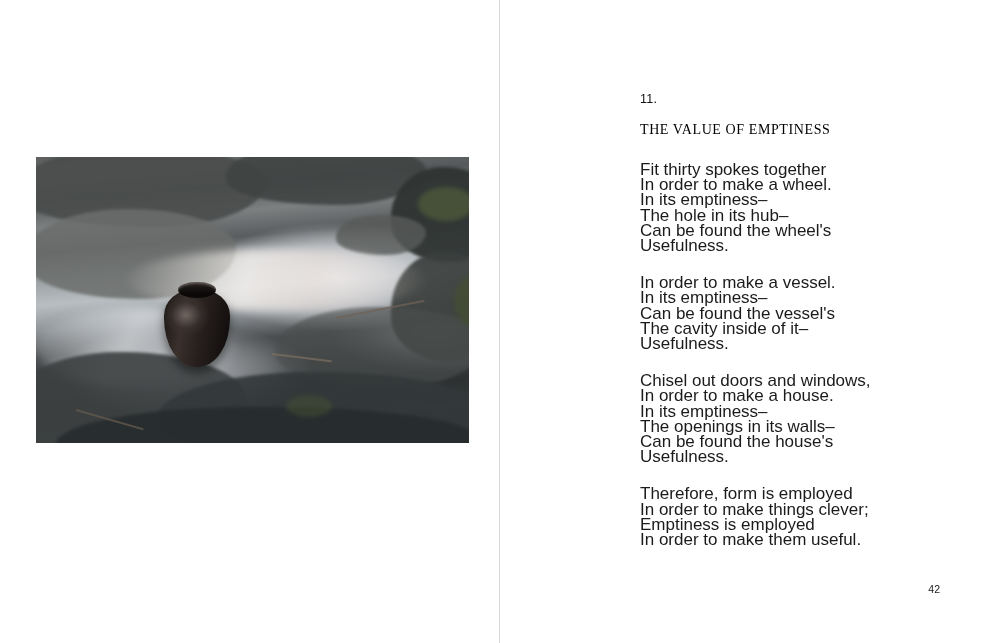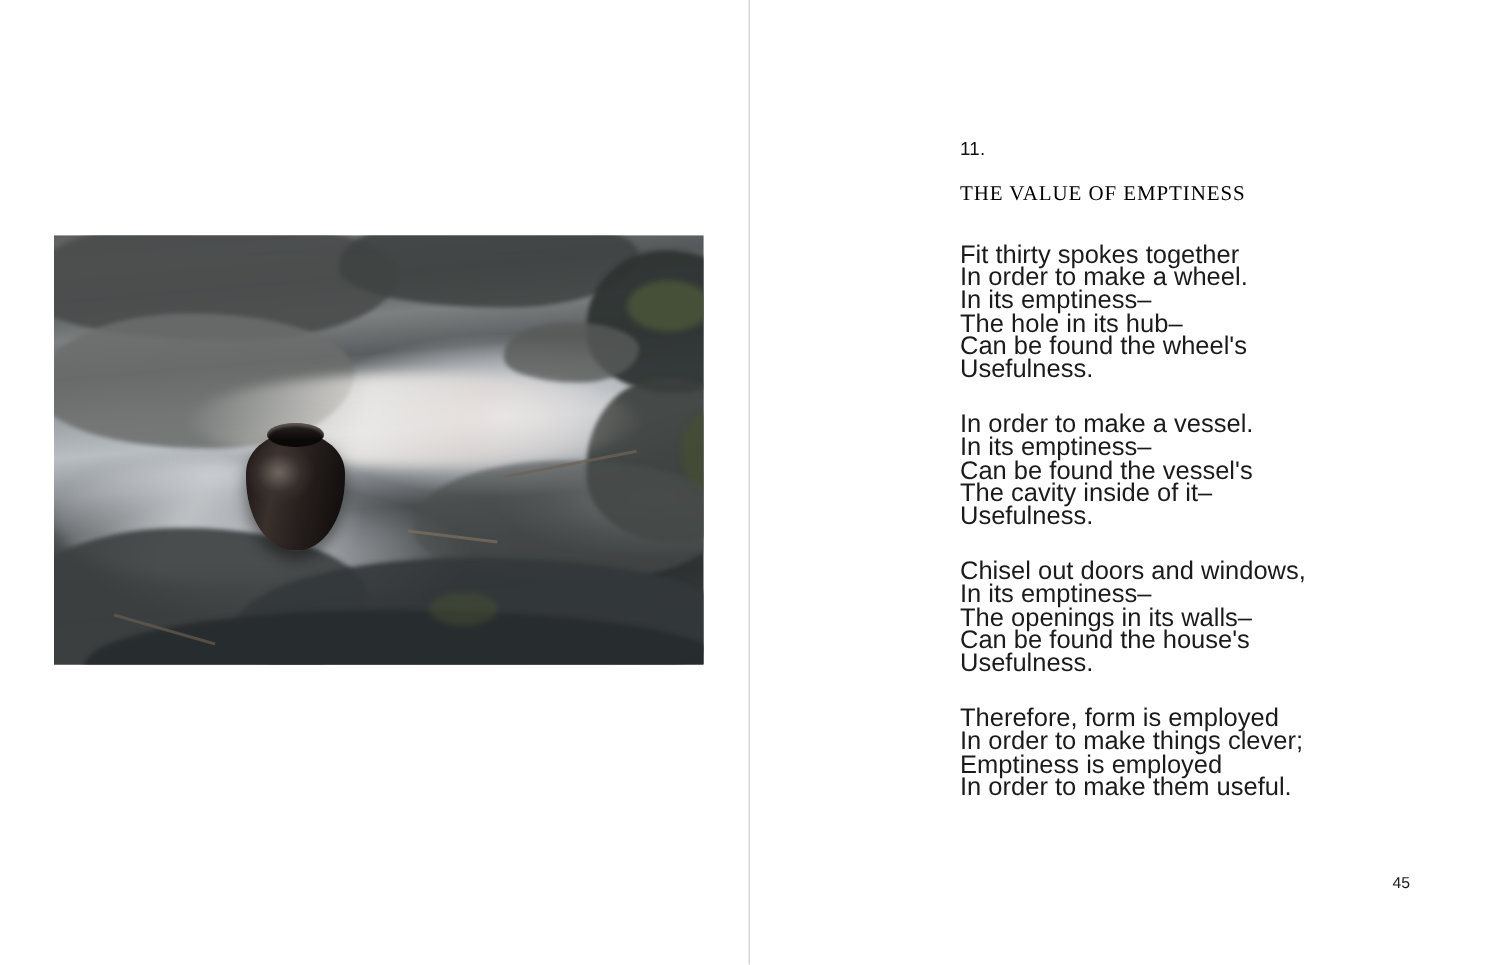--- a/index.html
+++ b/index.html
@@ -240,30 +240,31 @@
       <div class="stanza">
         <div class="line">In order to make a vessel.</div>
         <div class="line">In its emptiness–</div>
         <div class="line">Can be found the vessel's</div>
         <div class="line">The cavity inside of it–</div>
         <div class="line">Usefulness.</div>
       </div>
 
       <div class="stanza">
         <div class="line">Chisel out doors and windows,</div>
+        <div class="line">In order to make a house.</div>
         <div class="line">In its emptiness–</div>
         <div class="line">The openings in its walls–</div>
         <div class="line">Can be found the house's</div>
         <div class="line">Usefulness.</div>
       </div>
 
       <div class="stanza">
         <div class="line">Therefore, form is employed</div>
         <div class="line">In order to make things clever;</div>
         <div class="line">Emptiness is employed</div>
         <div class="line">In order to make them useful.</div>
       </div>
     </div>
 
-    <div class="folio">45</div>
+    <div class="folio">42</div>
   </div>
 
 </div>
 
 </body></html>

